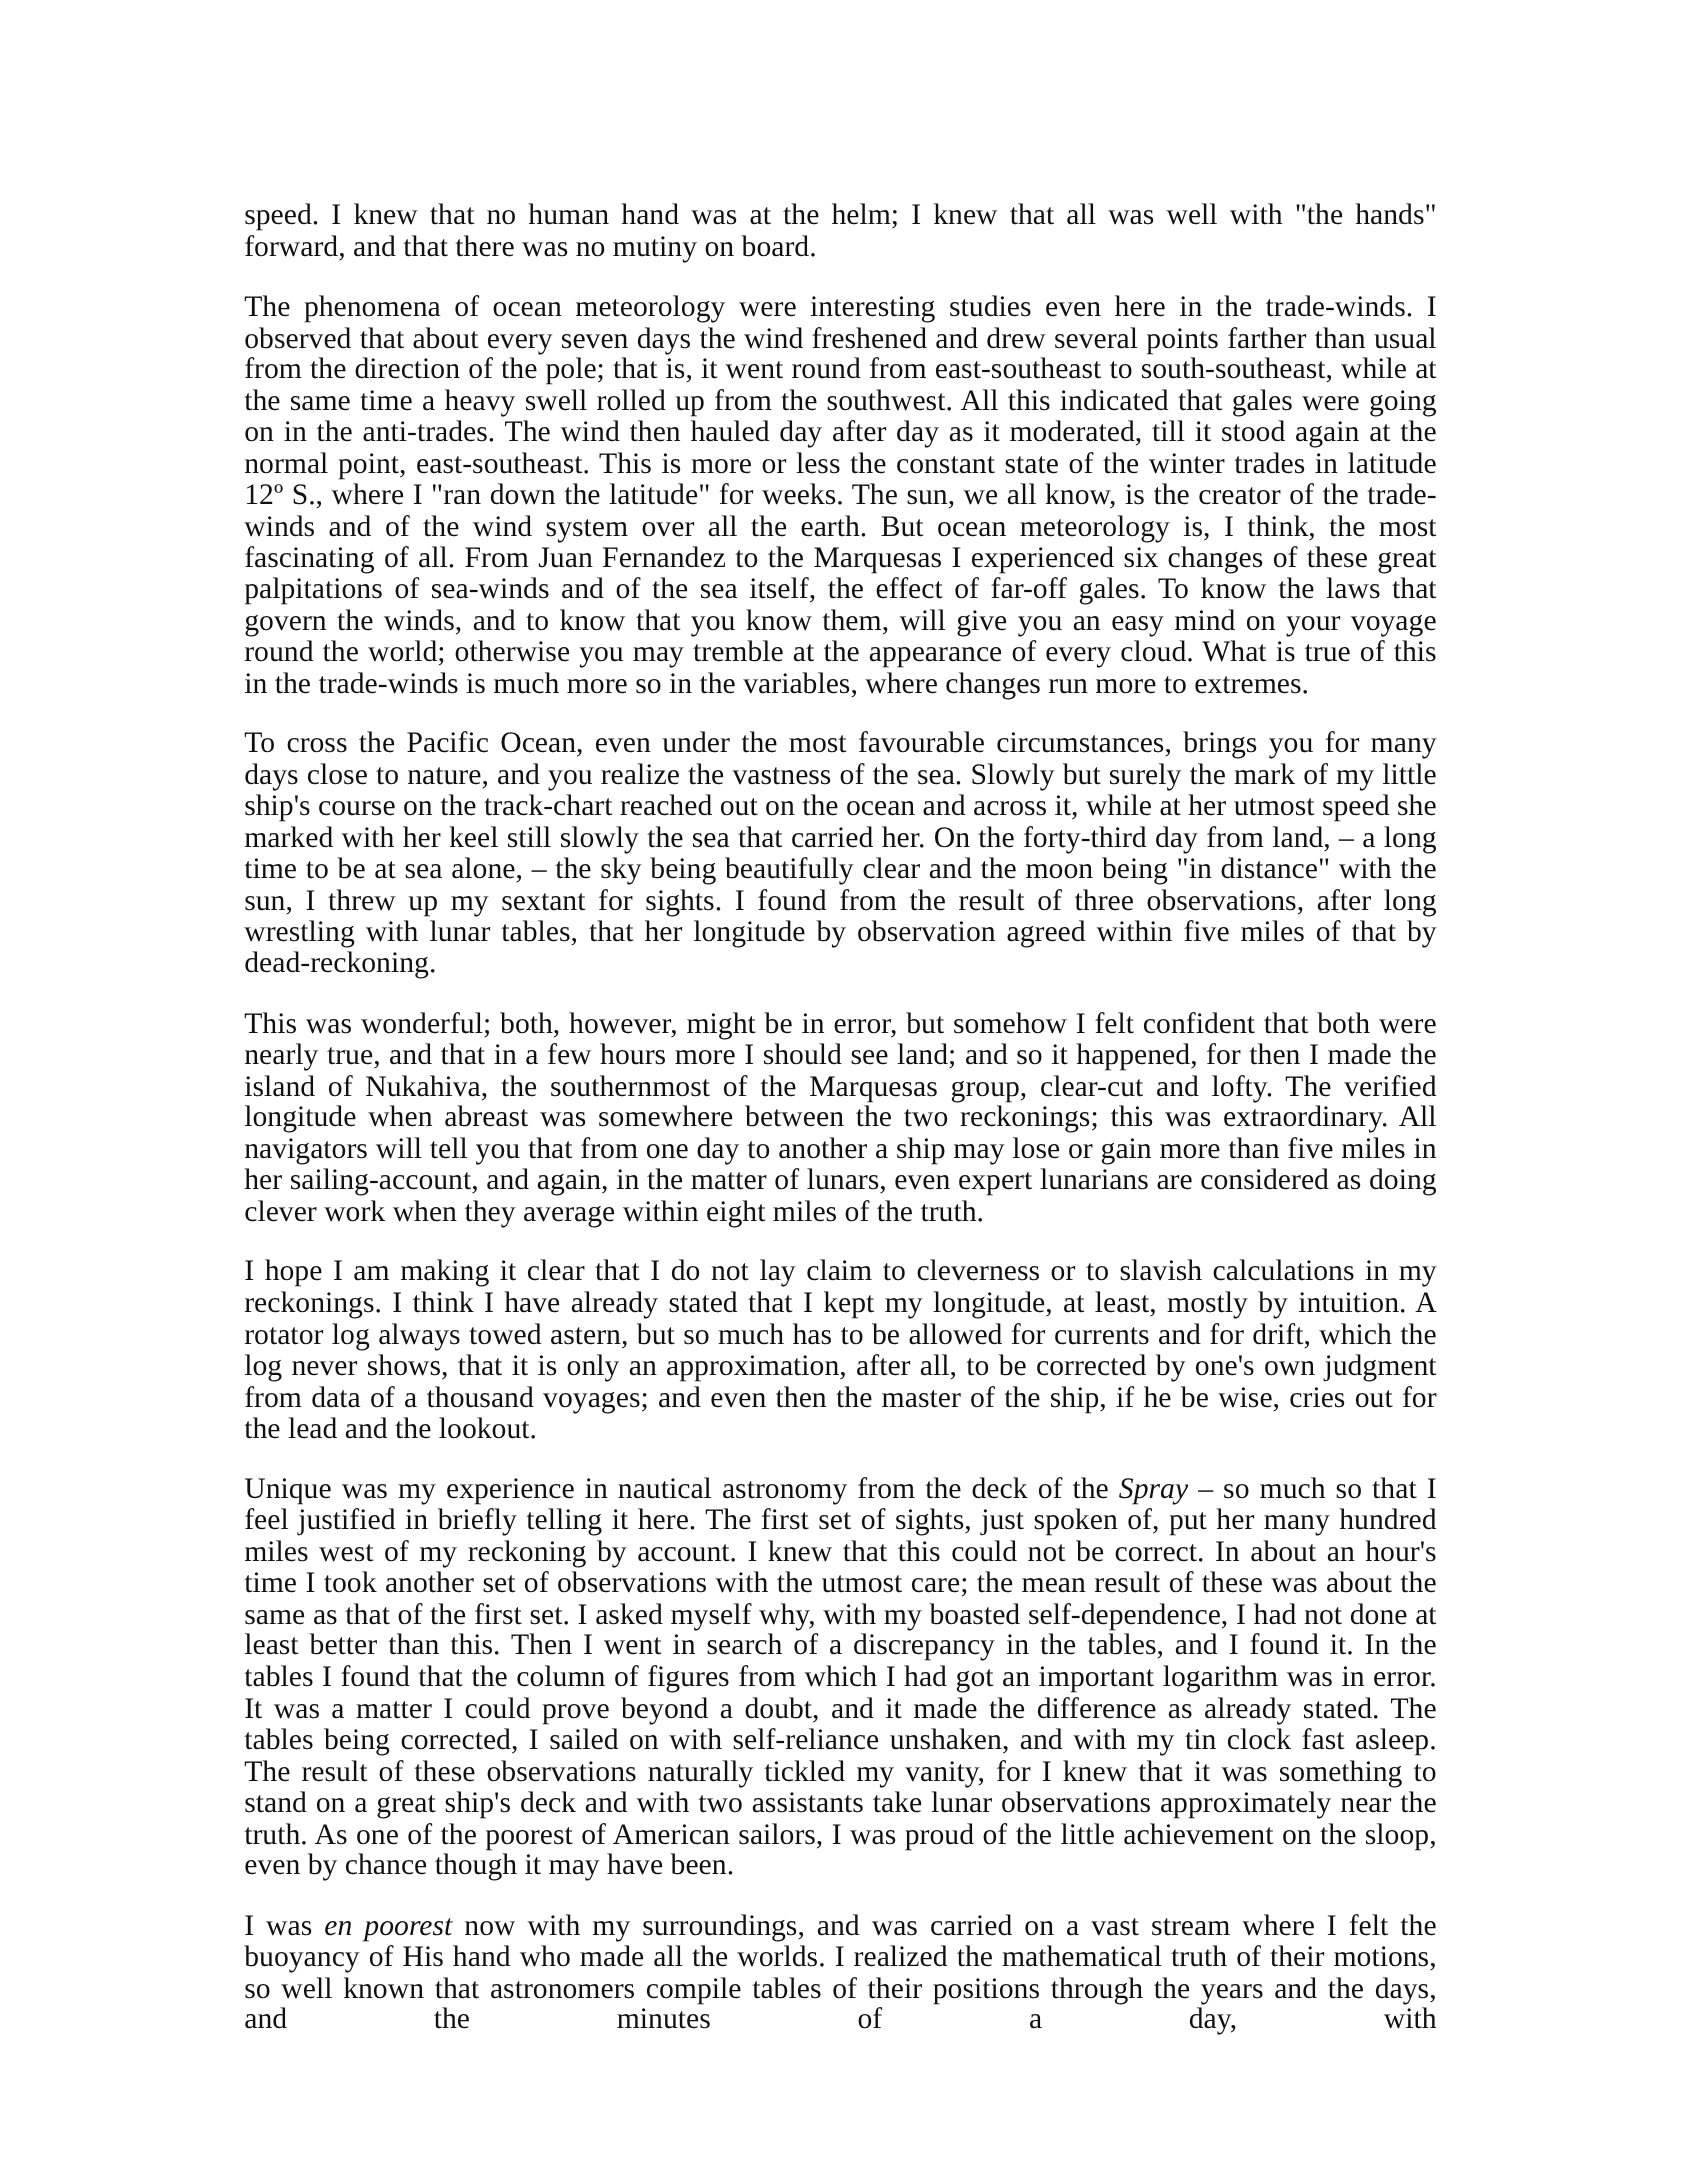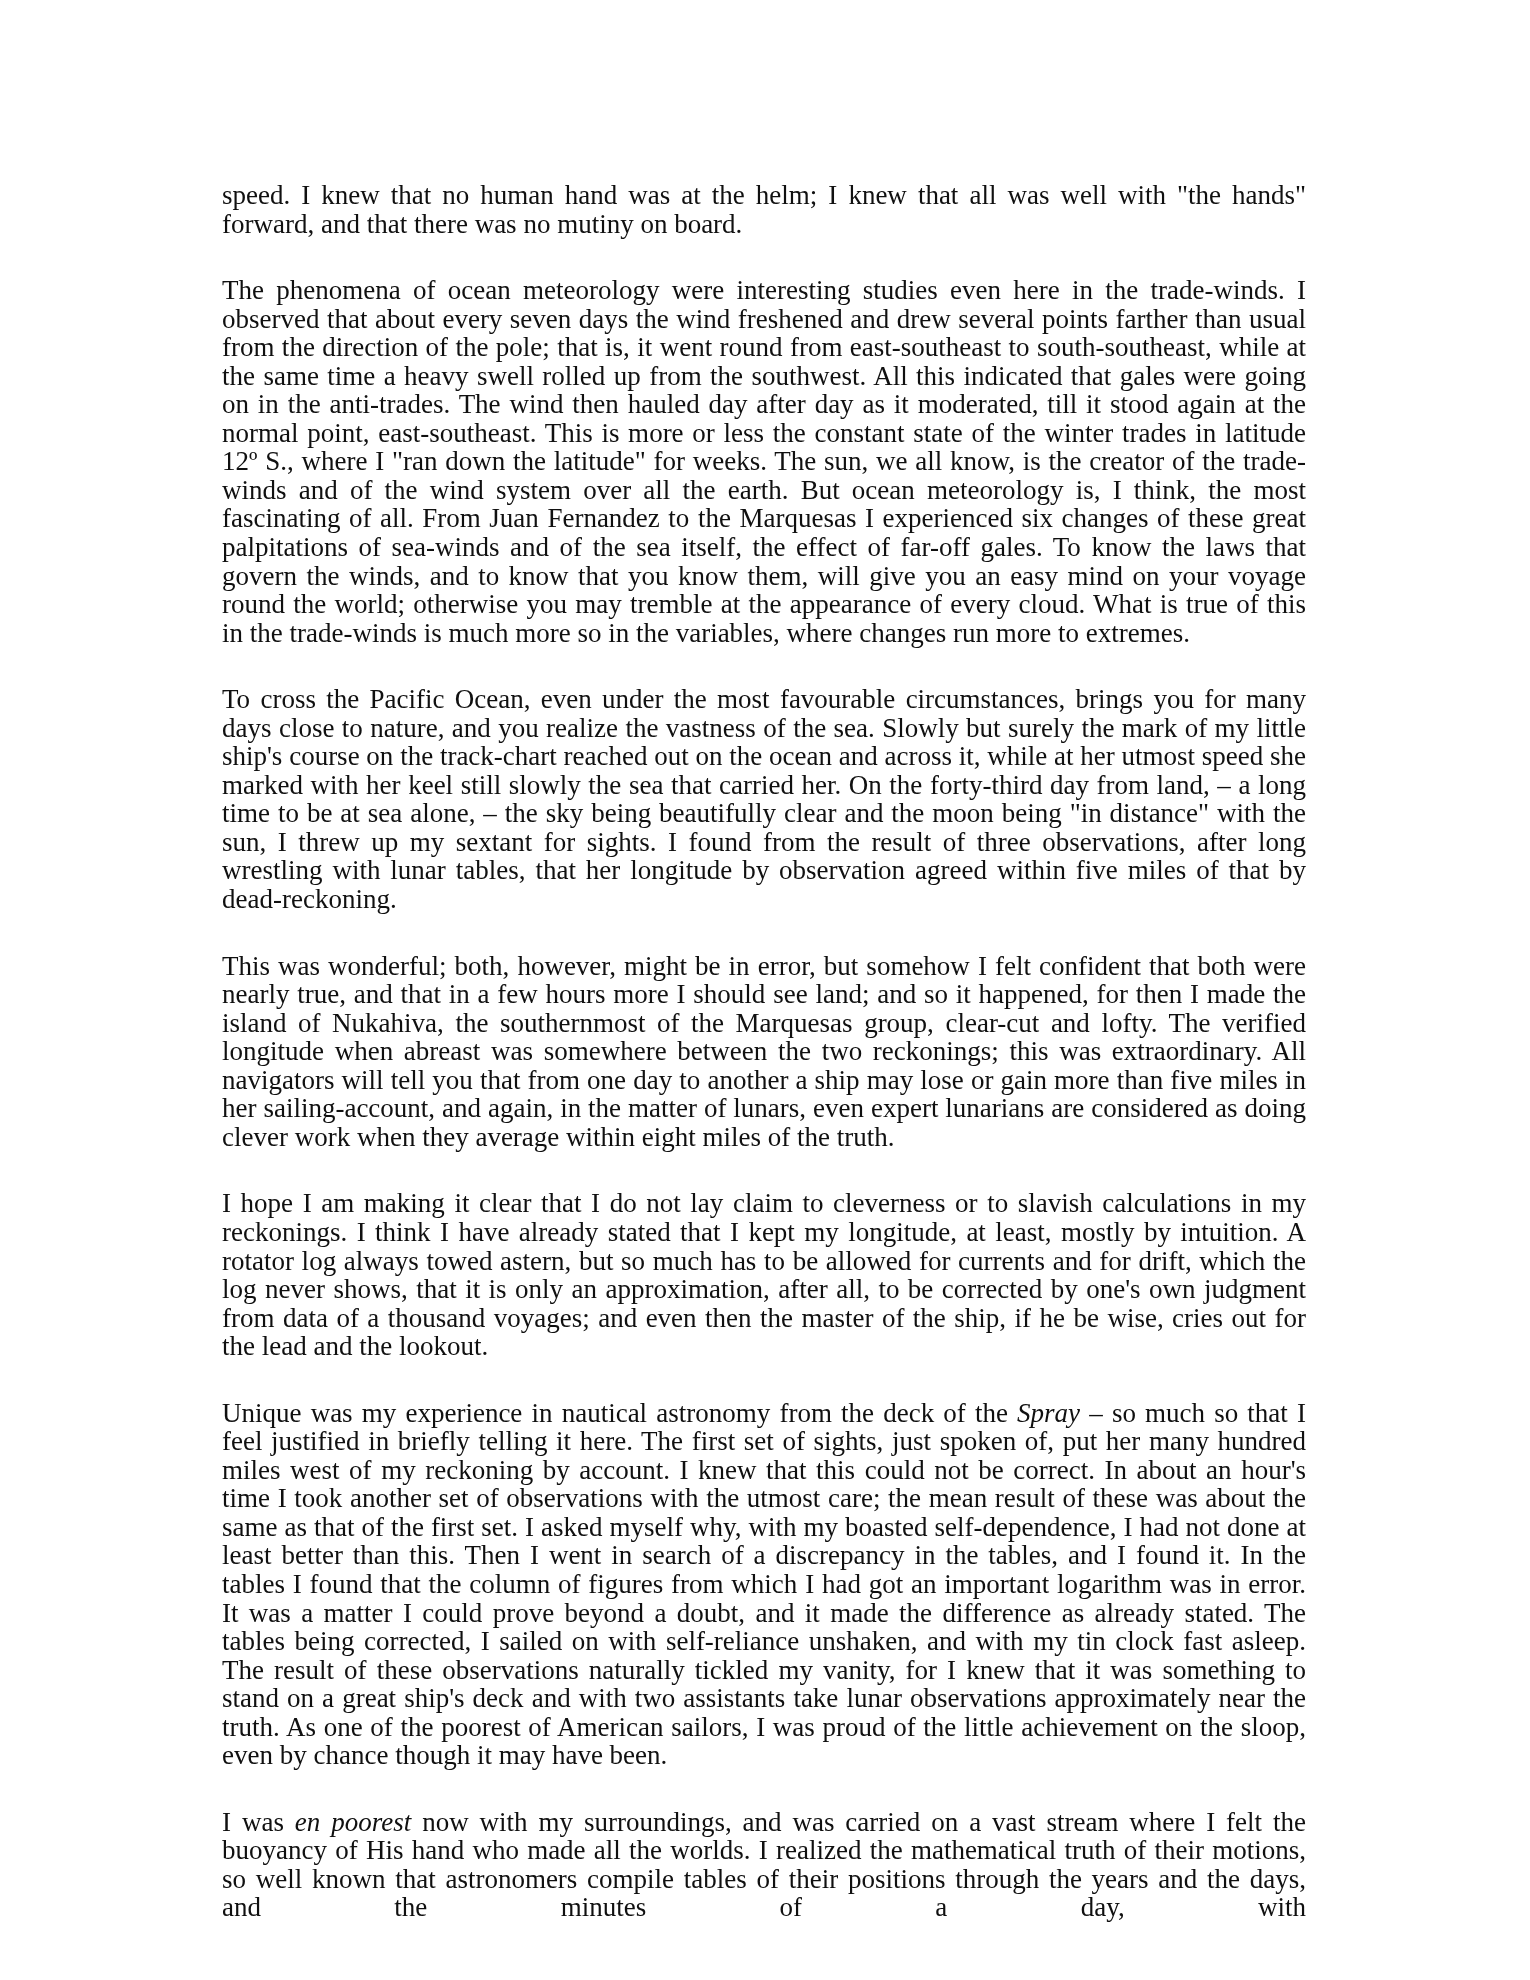--- a/index.html
+++ b/index.html
@@ -24,21 +24,21 @@
     font-size: 27px;
     line-height: 28.55px;
     color: #101010;
   }
   .text-column p {
     margin: 0;
     text-align: justify;
     text-justify: inter-word;
   }
   .text-column p + p {
-    margin-top: 38px;
+    margin-top: 26px;
   }
   
   .text-column p.continued {
     text-align-last: justify;
   }
   .text-column em {
     font-style: italic;
   }
 </style>
 </head>

